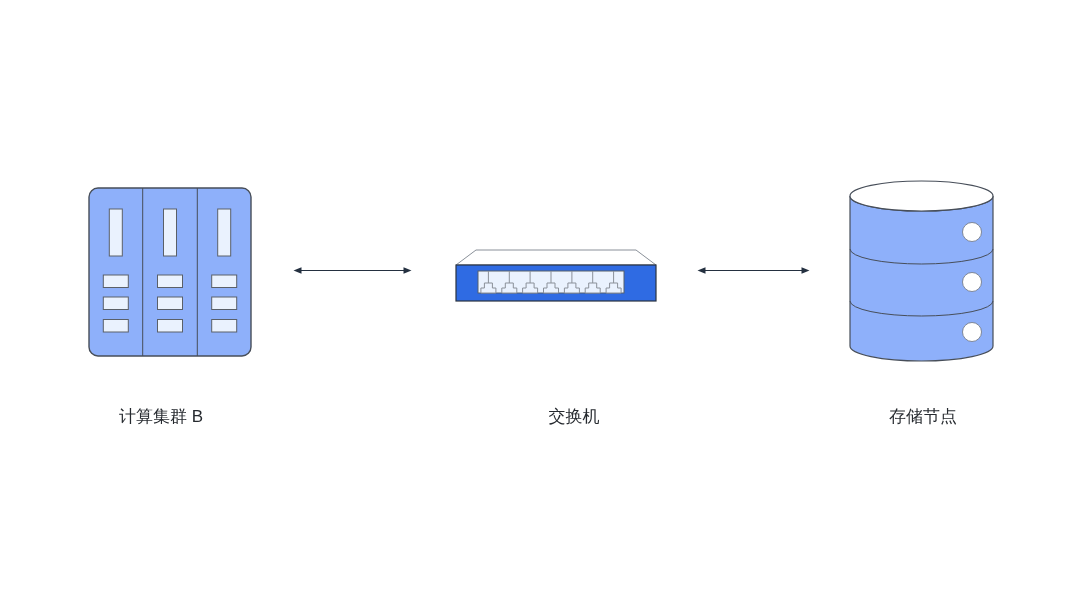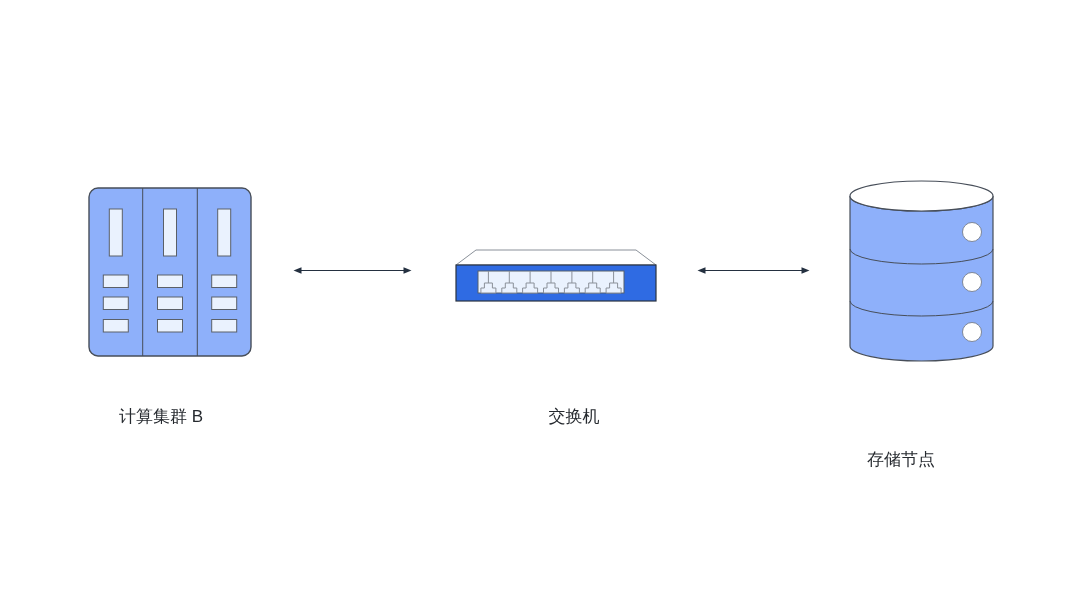--- a/index.html
+++ b/index.html
@@ -25,21 +25,21 @@
     position:absolute;
     top:407px;
     transform:translateX(-50%);
     font-size:17px;
     line-height:20px;
     color:var(--text);
     white-space:nowrap;
   }
   .lbl-cluster{left:161px;}
   .lbl-switch{left:574px;}
-  .lbl-storage{left:901px;margin-top:43px;}
+  .lbl-storage{left:923px;}
 </style>
 </head>
 <body>
 
 <div class="canvas">
 
   <figure class="abs" style="left:88px;top:187px;width:164px;height:170px;margin:0;">
     <svg width="164" height="170" viewBox="0 0 164 170">
       <rect x="1" y="1" width="162" height="168" rx="9" fill="var(--node-fill)" stroke="var(--outline)" stroke-width="1.4"></rect>
       <line x1="54.7" y1="1" x2="54.7" y2="169" stroke="var(--outline)" stroke-width="1"></line>

